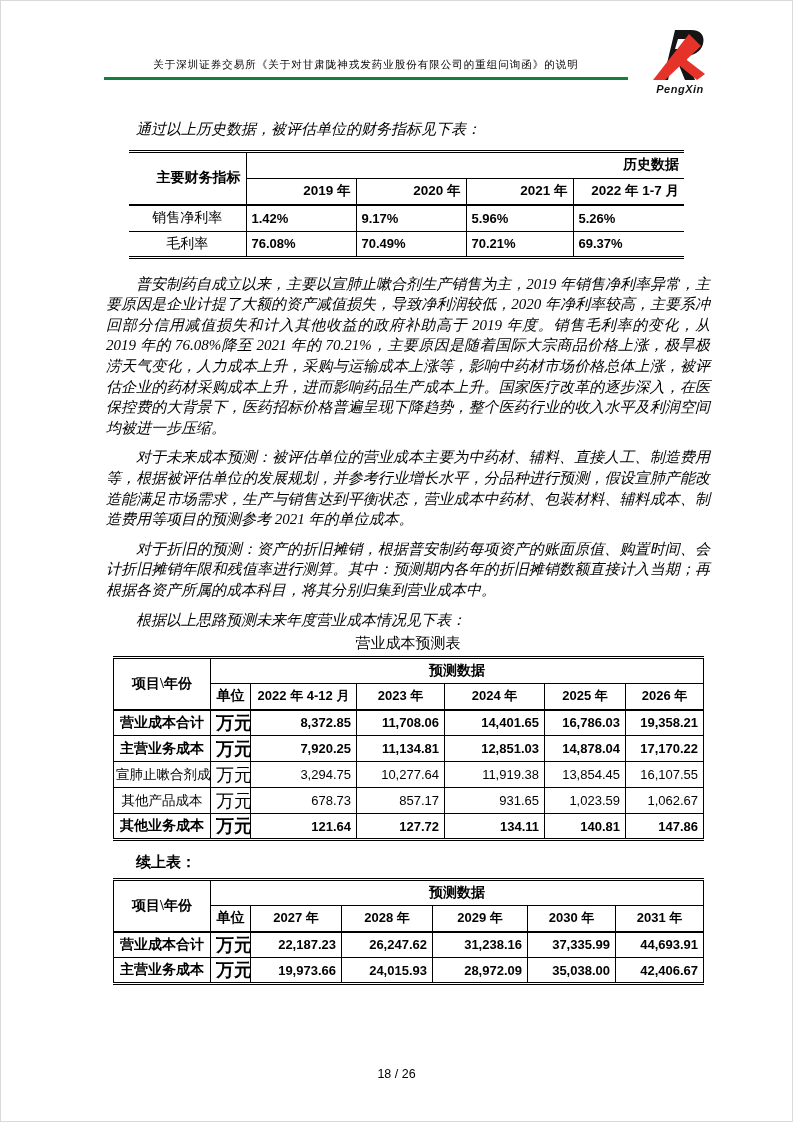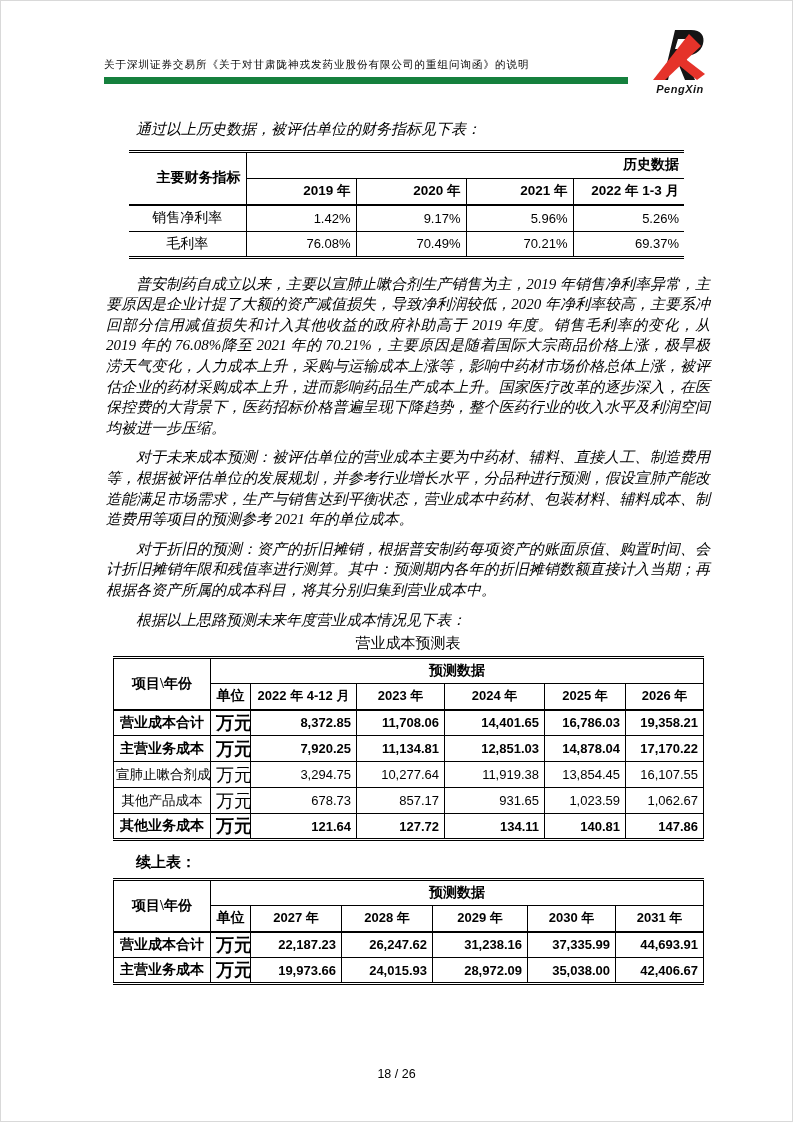--- a/index.html
+++ b/index.html
@@ -12,21 +12,22 @@
     box-sizing:border-box;
     font-family:"Liberation Serif", serif;
     color:#000;
     overflow:hidden;
   }
 
   
   .header-band {
     position:absolute; top:0; left:103px; width:524px;
     padding-top:57px;
-    border-bottom:7px solid #15803d;
+    border-bottom:3px solid #15803d;
+    text-align:center;
   }
   .header-title {
     font-size:10.5px;
     letter-spacing:1px;
     padding-bottom:5px;
     white-space:nowrap;
   }
   .logo {
     position:absolute; top:27px; left:642px; width:74px;
     text-align:center;
@@ -74,21 +75,21 @@
   .t1 .hrow2 { border-bottom:2px solid #000; }
   .t1 th + th, .t1 td + td, .t1 .vline { border-left:1.5px solid #000; }
   .t1 th {
     font-size:13.5px; font-weight:bold; text-align:right;
     font-family:"Liberation Sans", sans-serif;
     height:27px;
   }
   .t1 th.cn { font-family:"Liberation Serif", serif; font-size:14px; }
   .t1 td { height:26px; font-size:13px; }
   .t1 td.lbl { text-align:center; font-size:14px; }
-  .t1 td.num { text-align:right; font-family:"Liberation Sans", sans-serif; }
+  .t1 td.num { text-align:left; font-family:"Liberation Sans", sans-serif;font-weight:bold; }
 
   
   .t2 { width:590px; margin-left:7px; border-left:1.5px solid #000; border-right:1.5px solid #000; }
   .t2 tr { border-bottom:1.5px solid #000; }
   .t2 .hrow2 { border-bottom:2px solid #000; }
   .t2 th + th, .t2 td + td, .t2 .vline { border-left:1.5px solid #000; }
   .t2 th {
     font-size:13px; font-weight:bold; text-align:center;
     font-family:"Liberation Sans", sans-serif;
     height:26px;
@@ -144,21 +145,21 @@
         </colgroup>
       <tbody>
           <tr>
         <th class="cn" rowspan="2">主要财务指标</th>
         <th class="cn vline" colspan="4">历史数据</th>
       </tr>
       <tr class="hrow2">
         <th class="vline">2019 年</th>
         <th>2020 年</th>
         <th>2021 年</th>
-        <th>2022 年 1-3 月</th>
+        <th>2022 年 1-7 月</th>
       </tr>
       <tr>
         <td class="lbl">销售净利率</td>
         <td class="num">1.42%</td>
         <td class="num">9.17%</td>
         <td class="num">5.96%</td>
         <td class="num">5.26%</td>
       </tr>
       <tr>
         <td class="lbl">毛利率</td>

